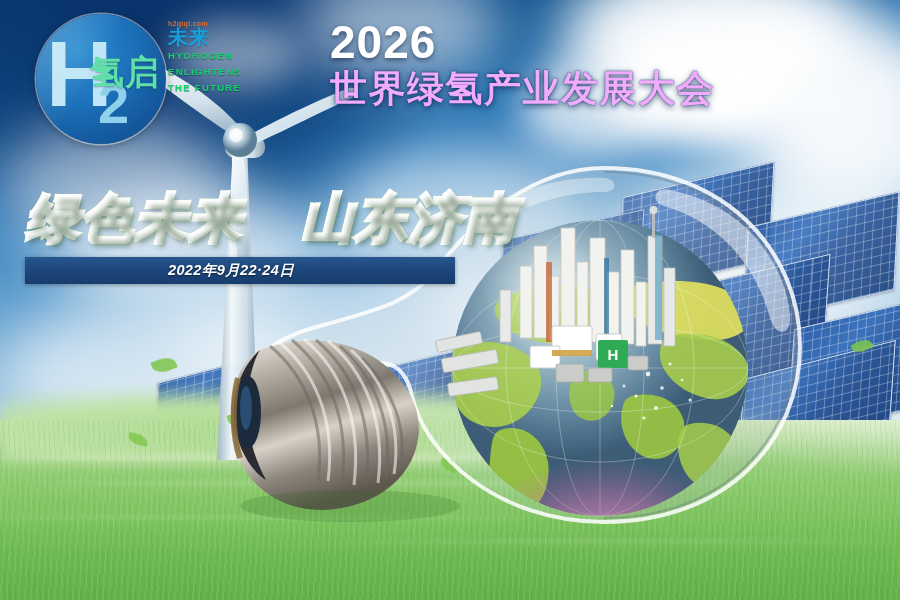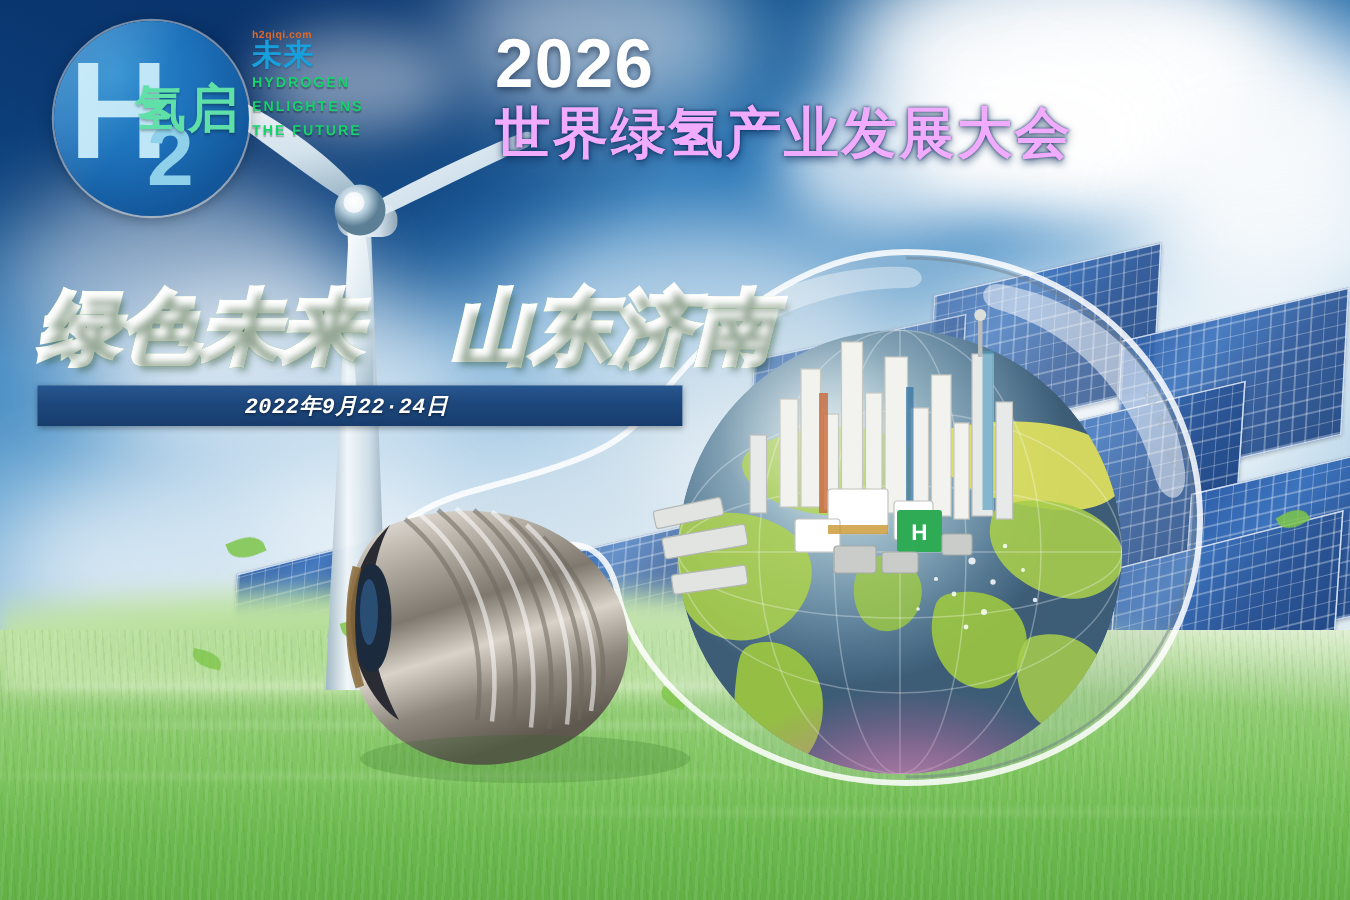--- a/index.html
+++ b/index.html
@@ -117,21 +117,21 @@
 
   
   #datebar{
     position:absolute;left:25px;top:257px;width:430px;height:27px;
     background:linear-gradient(180deg,#27568f 0%,#1d477c 45%,#173d6d 100%);
     box-shadow:0 1px 4px rgba(0,0,0,.35);
     display:flex;align-items:center;justify-content:center;
   }
   #datebar .dtext{
     font-size:14.5px;font-weight:bold;color:#fff;font-style:italic;letter-spacing:.4px;
-    white-space:nowrap;text-shadow:0 1px 2px rgba(0,0,0,.55);font-family:Liberation Mono, monospace;
+    white-space:nowrap;text-shadow:0 1px 2px rgba(0,0,0,.55);
   }
 
   .leaf{position:absolute;background:#7ec64a;border-radius:0 70% 0 70%;opacity:.85;filter:blur(.4px);}
 </style>
 </head>
 <body>
 
 <div id="poster">
 
   <div class="sky"></div>

